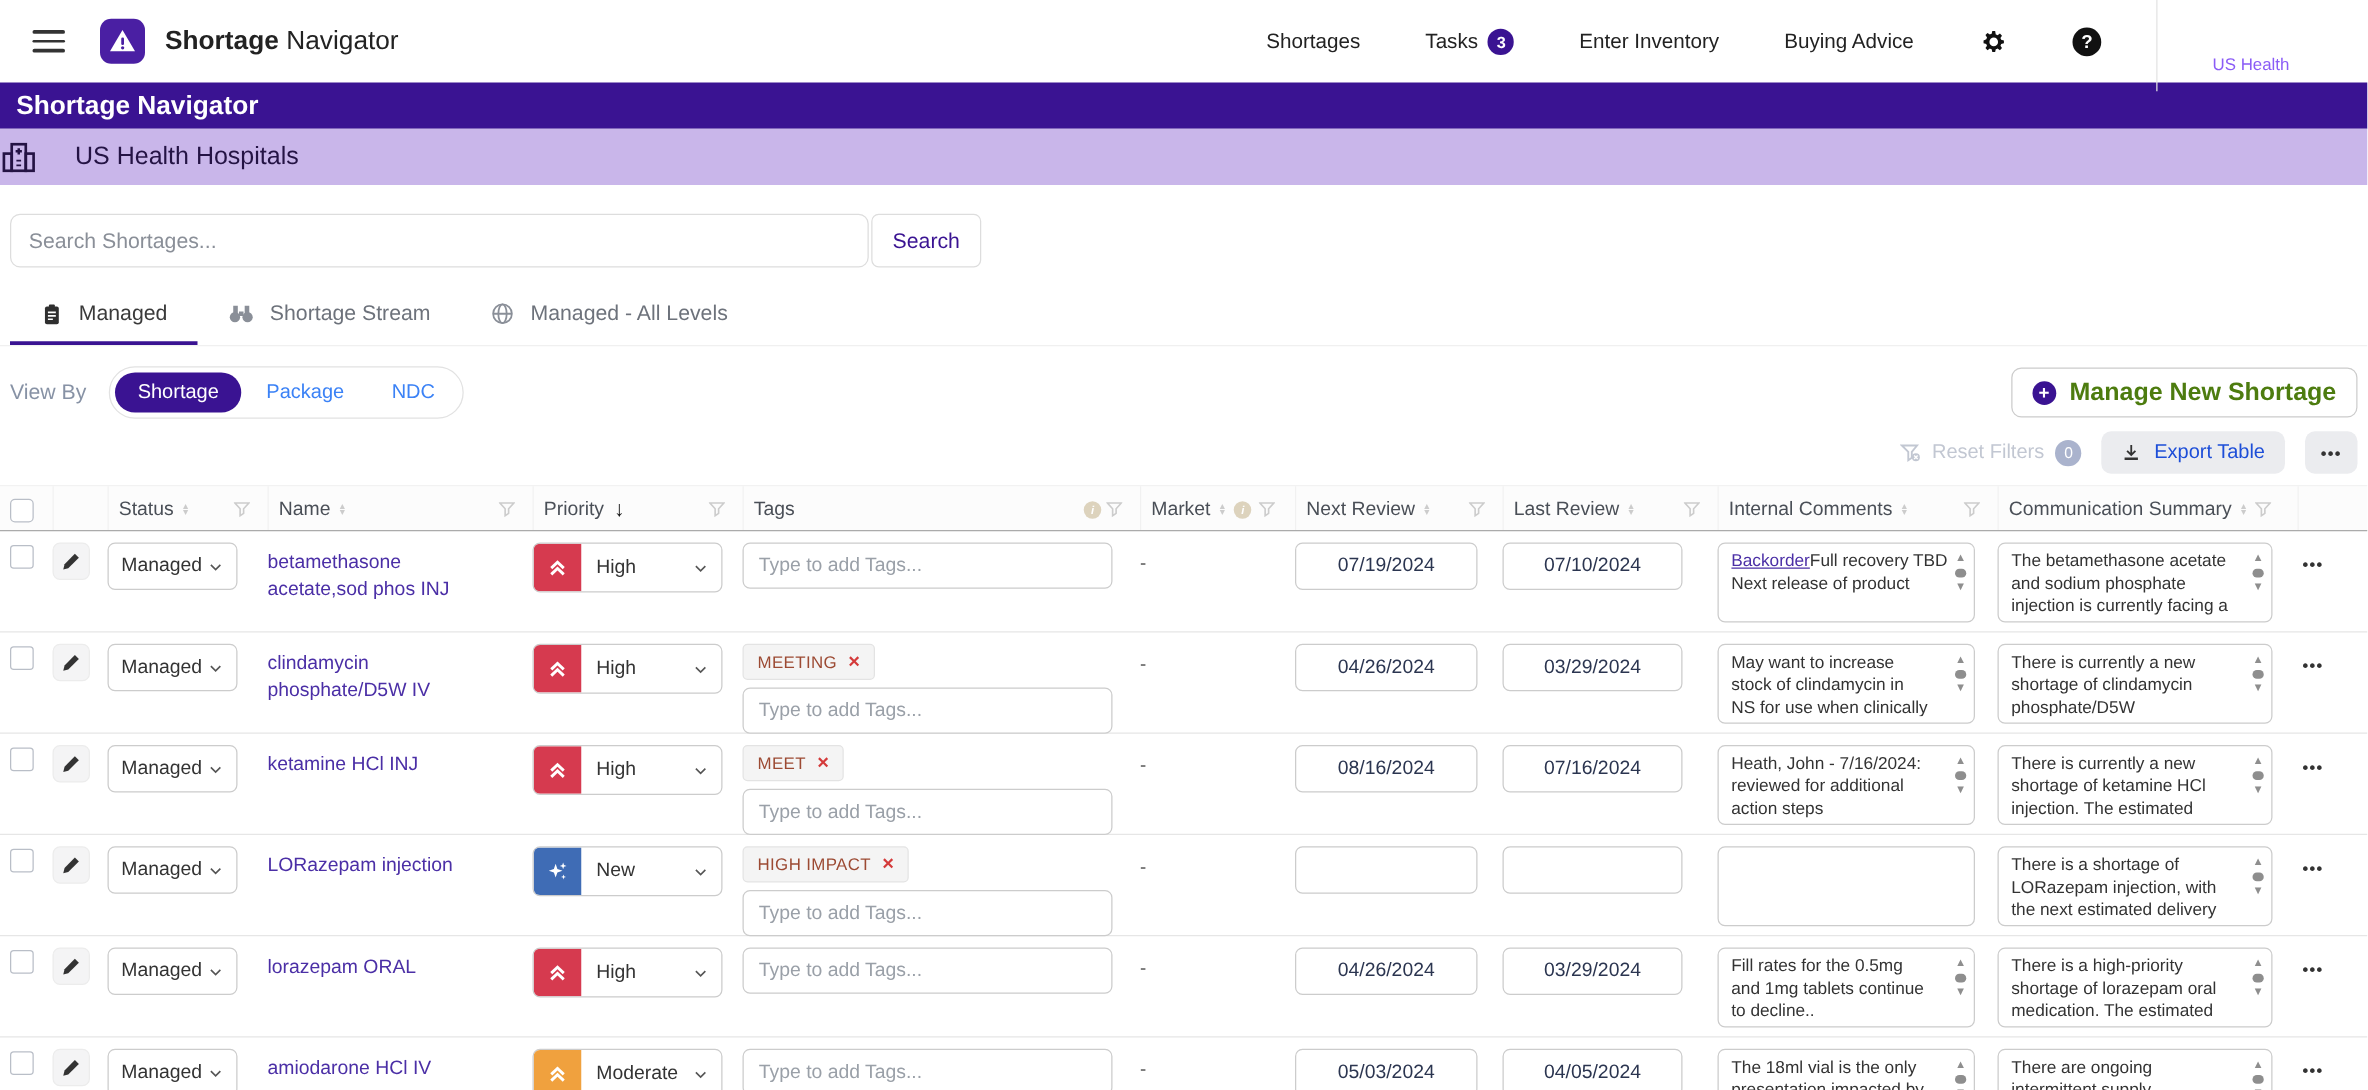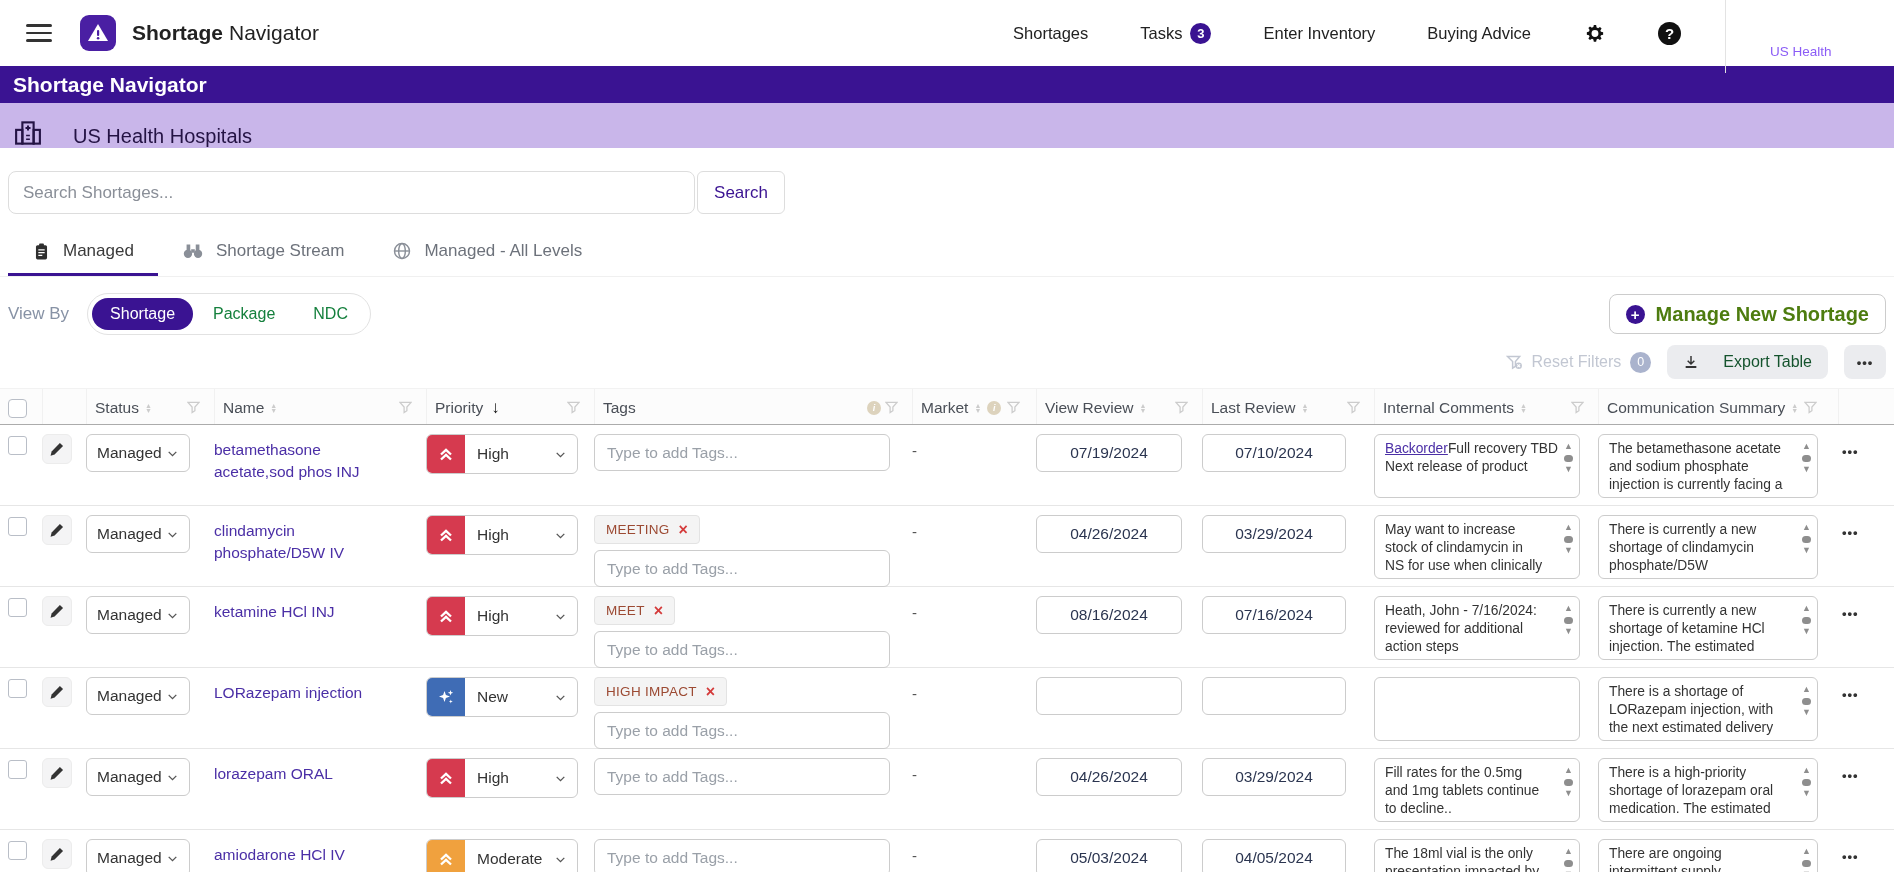--- a/index.html
+++ b/index.html
@@ -13,53 +13,53 @@
   .brand{font-size:21px;color:#222;}
   .brand b{font-weight:700;margin-right:6px;}
   .navitems{margin-left:auto;display:flex;align-items:center;gap:52px;font-size:16.5px;color:#222;}
   .navitem{display:flex;align-items:center;gap:8px;cursor:pointer;white-space:nowrap;}
   .badge{width:21px;height:21px;border-radius:50%;background:#3a1392;color:#fff;font-size:13px;display:flex;align-items:center;justify-content:center;font-weight:700;}
   .helpcircle{width:23px;height:23px;border-radius:50%;background:#111;color:#fff;font-size:15px;font-weight:700;display:flex;align-items:center;justify-content:center;}
   .account{border-left:1px solid #e3e3e3;height:66px;margin-left:44px;display:flex;align-items:flex-end;padding:0 14px 14px 44px;min-width:110px;}
   .accname{font-size:13.5px;color:#8b5cf6;white-space:nowrap;}
   
   .pagebar{height:37px;background:#3a1392;color:#fff;display:flex;align-items:center;padding-left:13px;font-size:21px;font-weight:700;}
-  .orgbar{height:45px;background:#c9b6ea;display:flex;align-items:flex-end;padding-left:13px;gap:30px;}
+  .orgbar{height:45px;background:#c9b6ea;display:flex;align-items:center;gap:30px;}
   .orgname{font-size:20px;color:#241344;font-weight:500;}
   
   .searchrow{margin:23px 8px 0 8px;display:flex;}
   .searchinput{width:687px;height:43px;border:1px solid #ddd;border-radius:8px;padding:0 14px;font-size:17px;
                font-family:"Liberation Sans",sans-serif;color:#333;outline:none;box-sizing:border-box;}
   .searchinput::placeholder{color:#8a8f98;}
   .searchbtn{width:88px;height:43px;margin-left:2px;border:1px solid #ddd;border-radius:6px;background:#fff;
              color:#3a1392;font-size:17px;cursor:pointer;font-family:"Liberation Sans",sans-serif;}
   
   .tabstrip{margin-top:27px;display:flex;padding-left:8px;border-bottom:1px solid #f0f0f0;}
   .tab{display:flex;align-items:center;gap:12px;padding:0 24px 12px 24px;font-size:17px;color:#6d727b;
        cursor:pointer;border-bottom:3px solid transparent;}
   .tab.active{color:#3a3a3a;border-bottom-color:#3a1392;}
   .tab .ticon{display:flex;}
   
   .viewbyrow{margin:16px 8px 0 8px;display:flex;align-items:center;}
   .vblabel{font-size:17px;color:#8792a5;margin-right:18px;}
   .pillgroup{display:flex;align-items:center;border:1px solid #e2e2e2;border-radius:999px;padding:4px;gap:2px;background:#fff;}
-  .pill{padding:7px 18px;border-radius:999px;font-size:16px;color:#15803d;cursor:pointer;white-space:nowrap;}
+  .pill{padding:7px 18px;border-radius:999px;font-size:16px;color:#3b82f6;cursor:pointer;white-space:nowrap;}
   .pill.selected{background:#3a1392;color:#fff;}
   .managenew{margin-left:auto;display:flex;align-items:center;gap:11px;height:40px;padding:0 16px;background:#fff;
              border:1px solid #ccc;border-radius:8px;cursor:pointer;font-family:"Liberation Sans",sans-serif;}
   .managenew .plus{width:19px;height:19px;border-radius:50%;background:#3a1392;color:#fff;display:flex;align-items:center;
                    justify-content:center;font-size:15px;font-weight:700;line-height:1;}
   .managenew .mlabel{color:#4d7c0f;font-size:20px;font-weight:600;white-space:nowrap;}
   
   .toolbar{margin:10px 8px 0 8px;display:flex;justify-content:flex-end;align-items:center;gap:16px;height:34px;}
   .resetfilters{display:flex;align-items:center;gap:9px;color:#c2c7d2;font-size:16px;cursor:default;}
   .resetbadge{width:21px;height:21px;border-radius:50%;background:#aab3cd;color:#fff;font-size:12.5px;display:flex;
               align-items:center;justify-content:center;}
-  .exportbtn{display:flex;align-items:center;gap:24px;background:#ebecef;border:none;border-radius:8px;height:34px;
-             padding:0 16px;font-size:16px;color:#14532d;cursor:pointer;font-family:"Liberation Sans",sans-serif;}
+  .exportbtn{display:flex;align-items:center;gap:10px;background:#ebecef;border:none;border-radius:8px;height:34px;
+             padding:0 16px;font-size:16px;color:#1d4ed8;cursor:pointer;font-family:"Liberation Sans",sans-serif;}
   .morebtn{background:#ebecef;border:none;border-radius:8px;height:34px;width:42px;font-weight:700;color:#333;
            cursor:pointer;font-size:13px;letter-spacing:1px;font-family:"Liberation Sans",sans-serif;}
   
   .thead{margin-top:9px;display:flex;align-items:center;height:35px;padding-left:8px;background:#fcfcfc;
          border-top:1px solid #f2f2f2;border-bottom:1px solid #ababab;font-size:15.5px;color:#4a4f57;}
   .th{display:flex;align-items:center;gap:6px;box-sizing:border-box;height:100%;padding-top:2px;}
   .th + .th{border-left:1px solid #f1f1f1;padding-left:8px;}
   .funnel-right{margin-left:auto;margin-right:14px;display:flex;align-items:center;gap:4px;}
   .sorticon{display:flex;flex-direction:column;line-height:5px;font-size:7px;color:#ccc;}
   .prisort{font-size:17px;font-weight:700;color:#111;margin-left:2px;}
@@ -305,21 +305,21 @@
         <span>▼</span>
       </span>
     <span class="infodot">i</span>
     <span>
         <svg width="13" height="13" viewBox="0 0 14 14" fill="none" stroke="#ccc" stroke-width="1.4">
           <path d="M1 1.5h12L8.5 6.5v4l-3 2v-6z"></path>
         </svg>
       </span>
   </div>
   <div class="th c-next">
-    <span>View Review</span>
+    <span>Next Review</span>
     <span class="sorticon">
         <span>▲</span>
         <span>▼</span>
       </span>
     <span class="funnel-right">
         <svg width="13" height="13" viewBox="0 0 14 14" fill="none" stroke="#ccc" stroke-width="1.4">
           <path d="M1 1.5h12L8.5 6.5v4l-3 2v-6z"></path>
         </svg>
       </span>
   </div>

